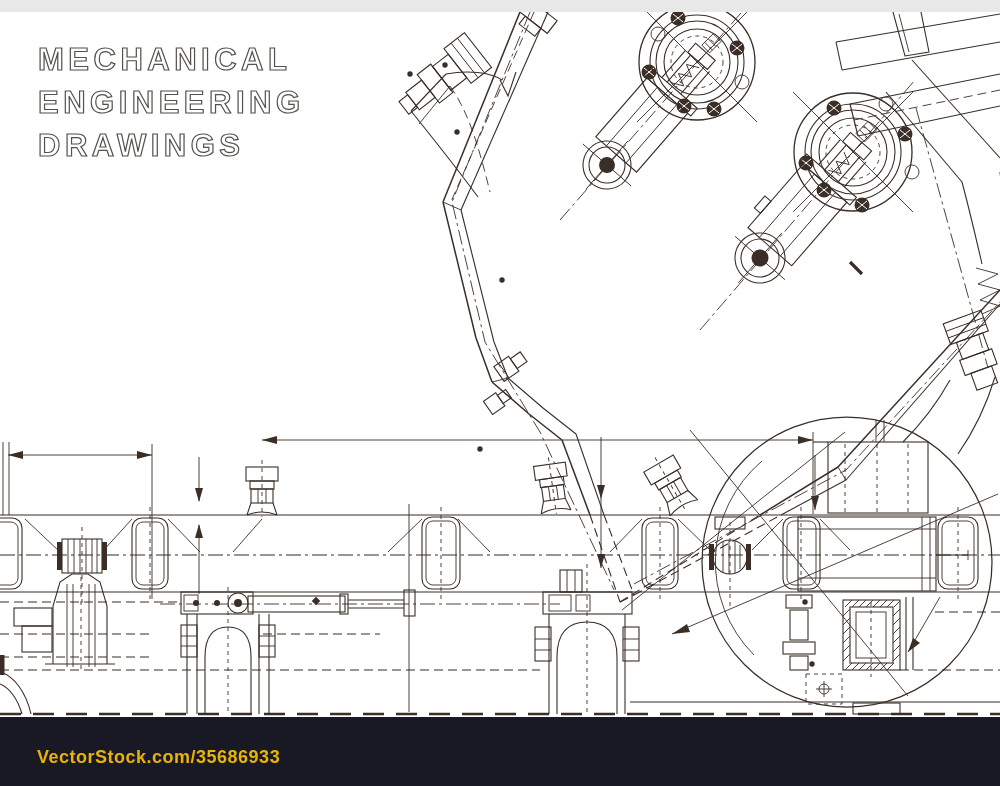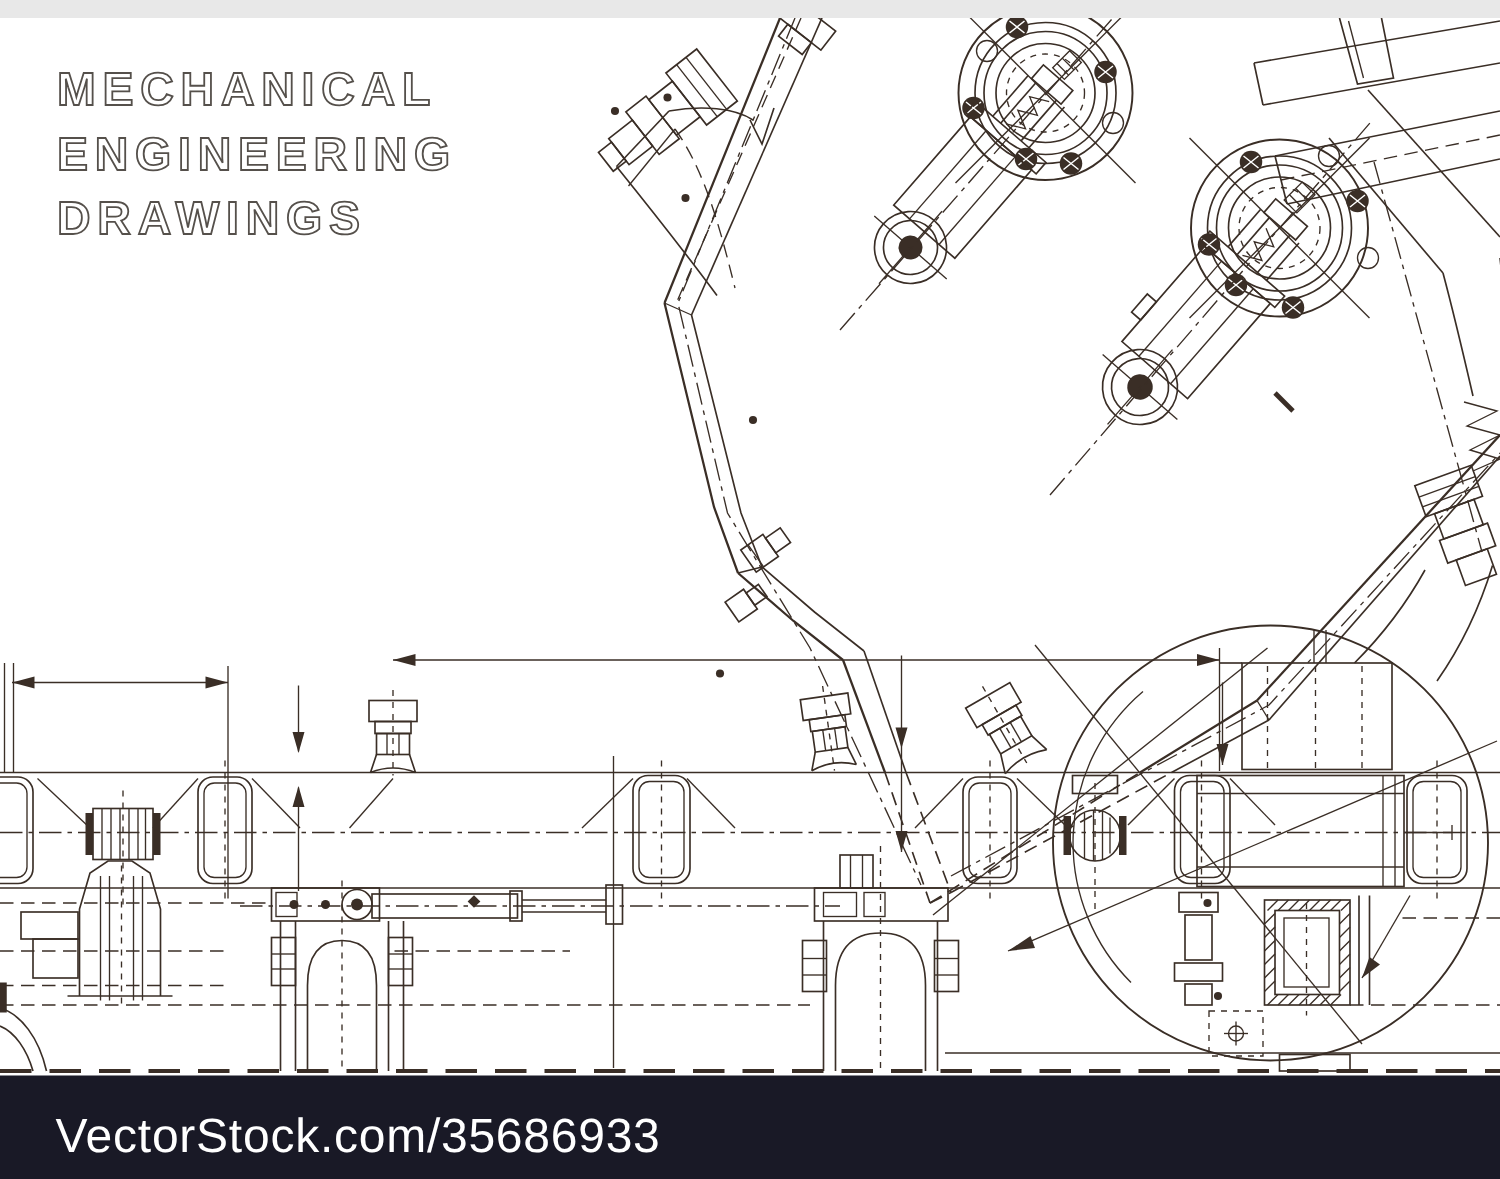--- a/index.html
+++ b/index.html
@@ -19,21 +19,21 @@
   .title-svg text{font-family:"Liberation Sans",sans-serif;font-weight:bold;font-size:31px;
     letter-spacing:4.5px;fill:#ffffff;stroke:#55504b;stroke-width:1.2px;}
   
   .footer-bar{position:absolute;left:0;bottom:0;width:1000px;height:81px;
     display:flex;align-items:center;justify-content:space-between;box-sizing:border-box;
     padding:0 35px 0 37px;}
   .logo{font-size:35px;color:#ffffff;letter-spacing:0.5px;white-space:nowrap;}
   .logo .lt{font-weight:400;}
   .logo .bd{font-weight:700;}
   .logo .reg{font-size:15px;vertical-align:14px;font-weight:400;margin-left:2px;}
-  .attr-url{font-size:32px;color:#ffffff;font-weight:400;letter-spacing:0.5px;white-space:nowrap;}
+  .attr-url{font-size:18px;color:#eab308;font-weight:700;letter-spacing:0.5px;white-space:nowrap;}
 </style>
 </head>
 <body>
 
 <div class="stage" style="background: rgb(255, 255, 255);">
 
   <svg class="drawing-svg" width="1000" height="706" viewBox="0 0 1000 706">
 
     <g>
       <line class="s" x1="0" y1="503" x2="1000" y2="503"></line>

